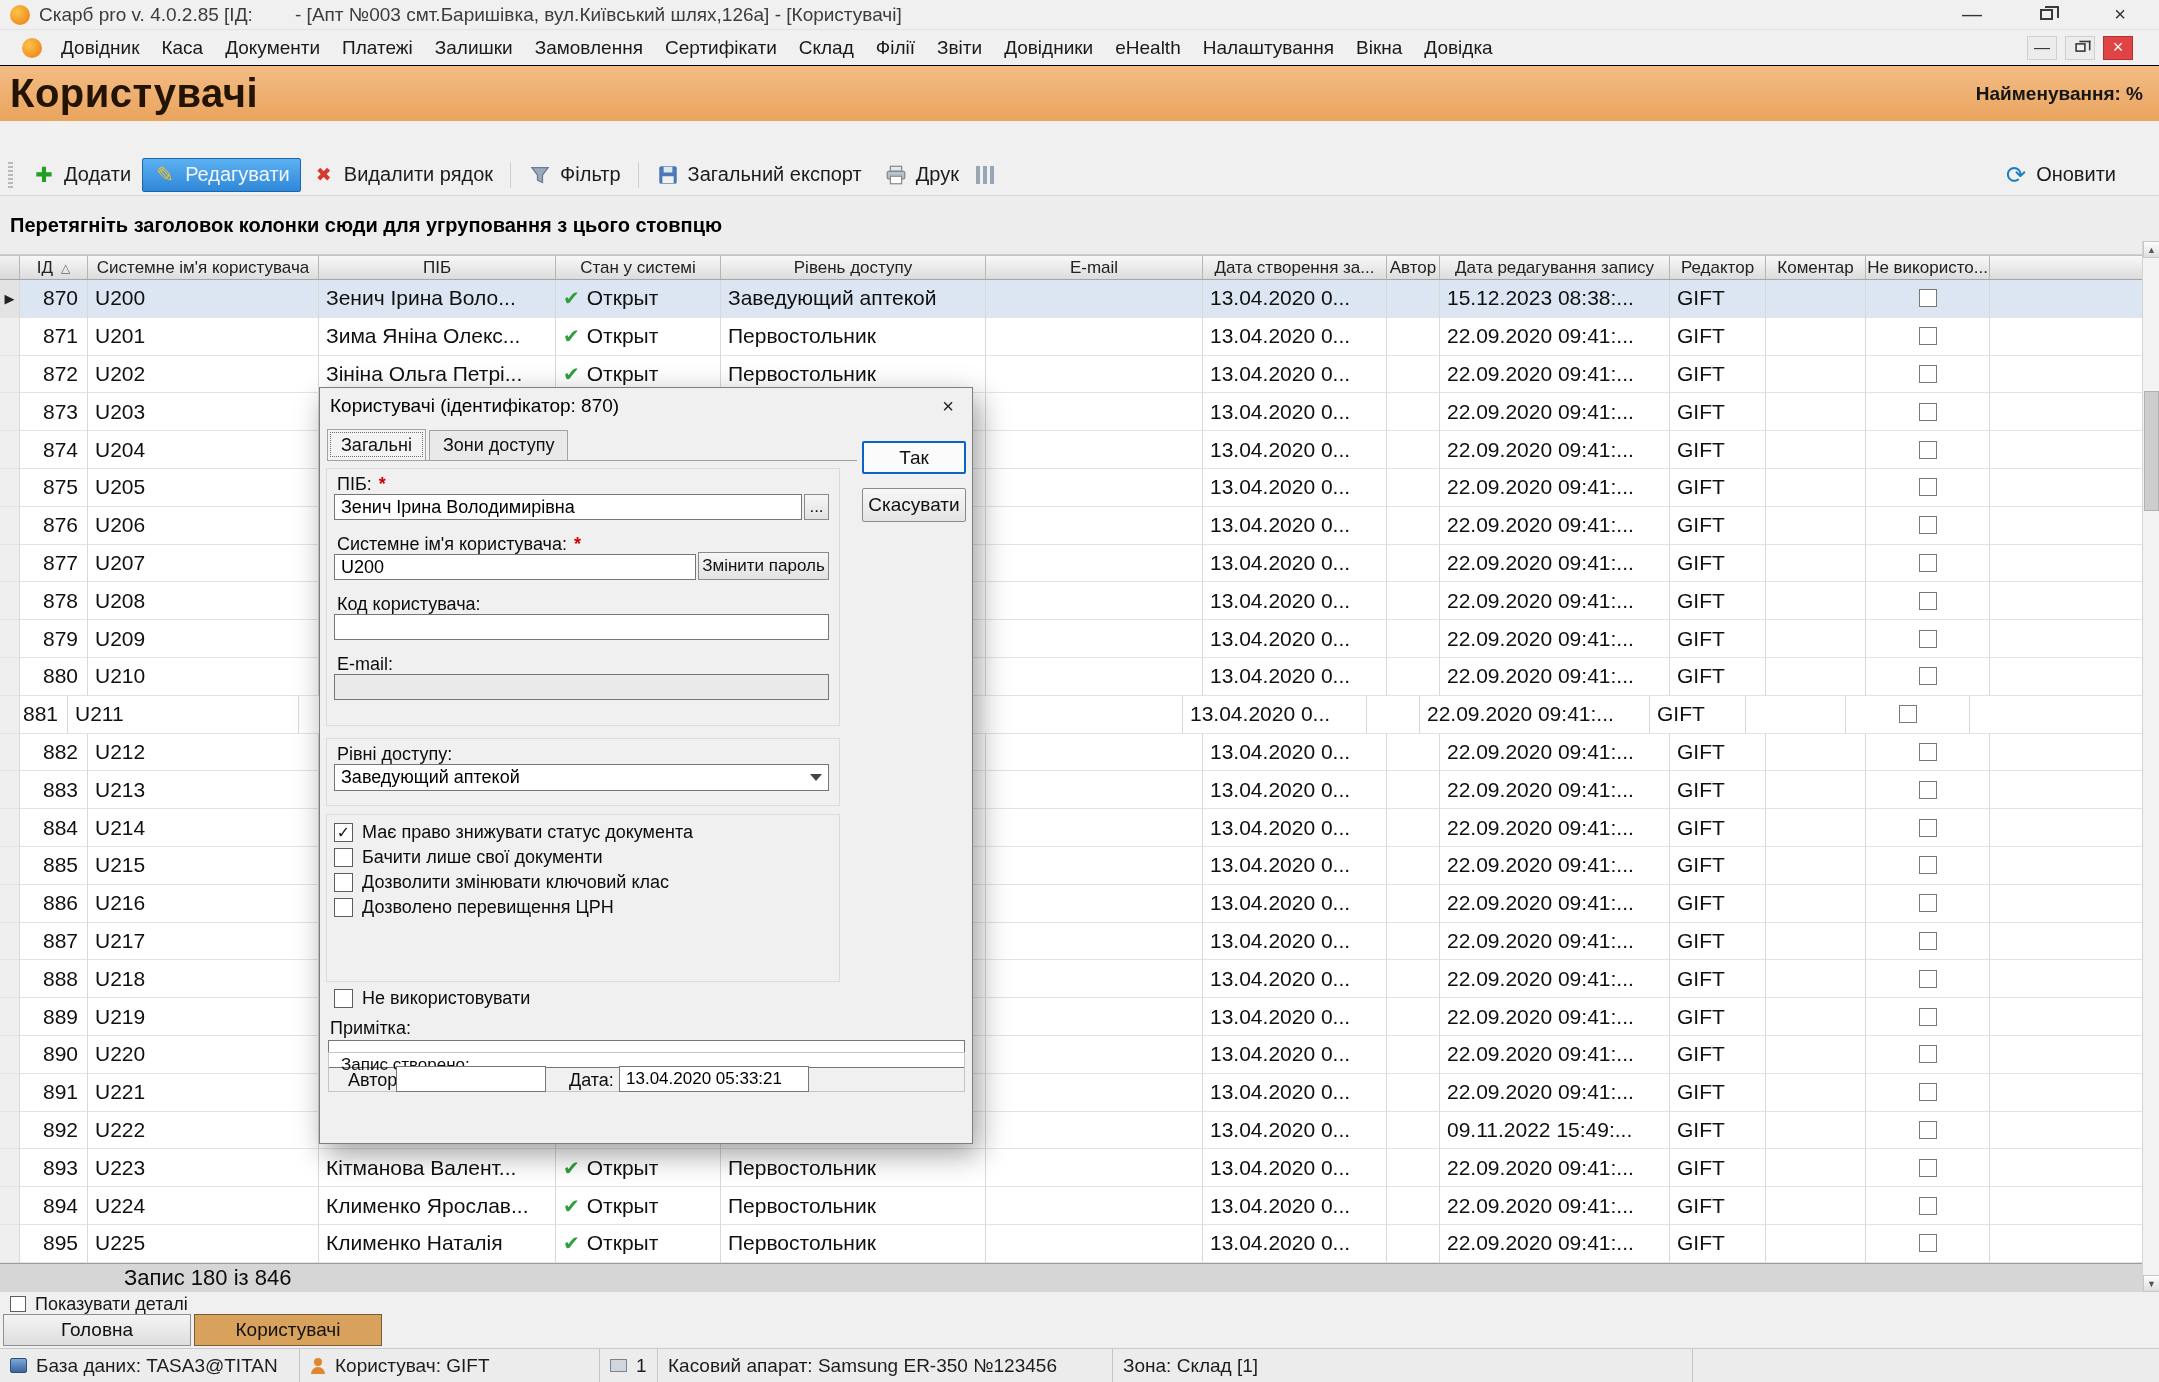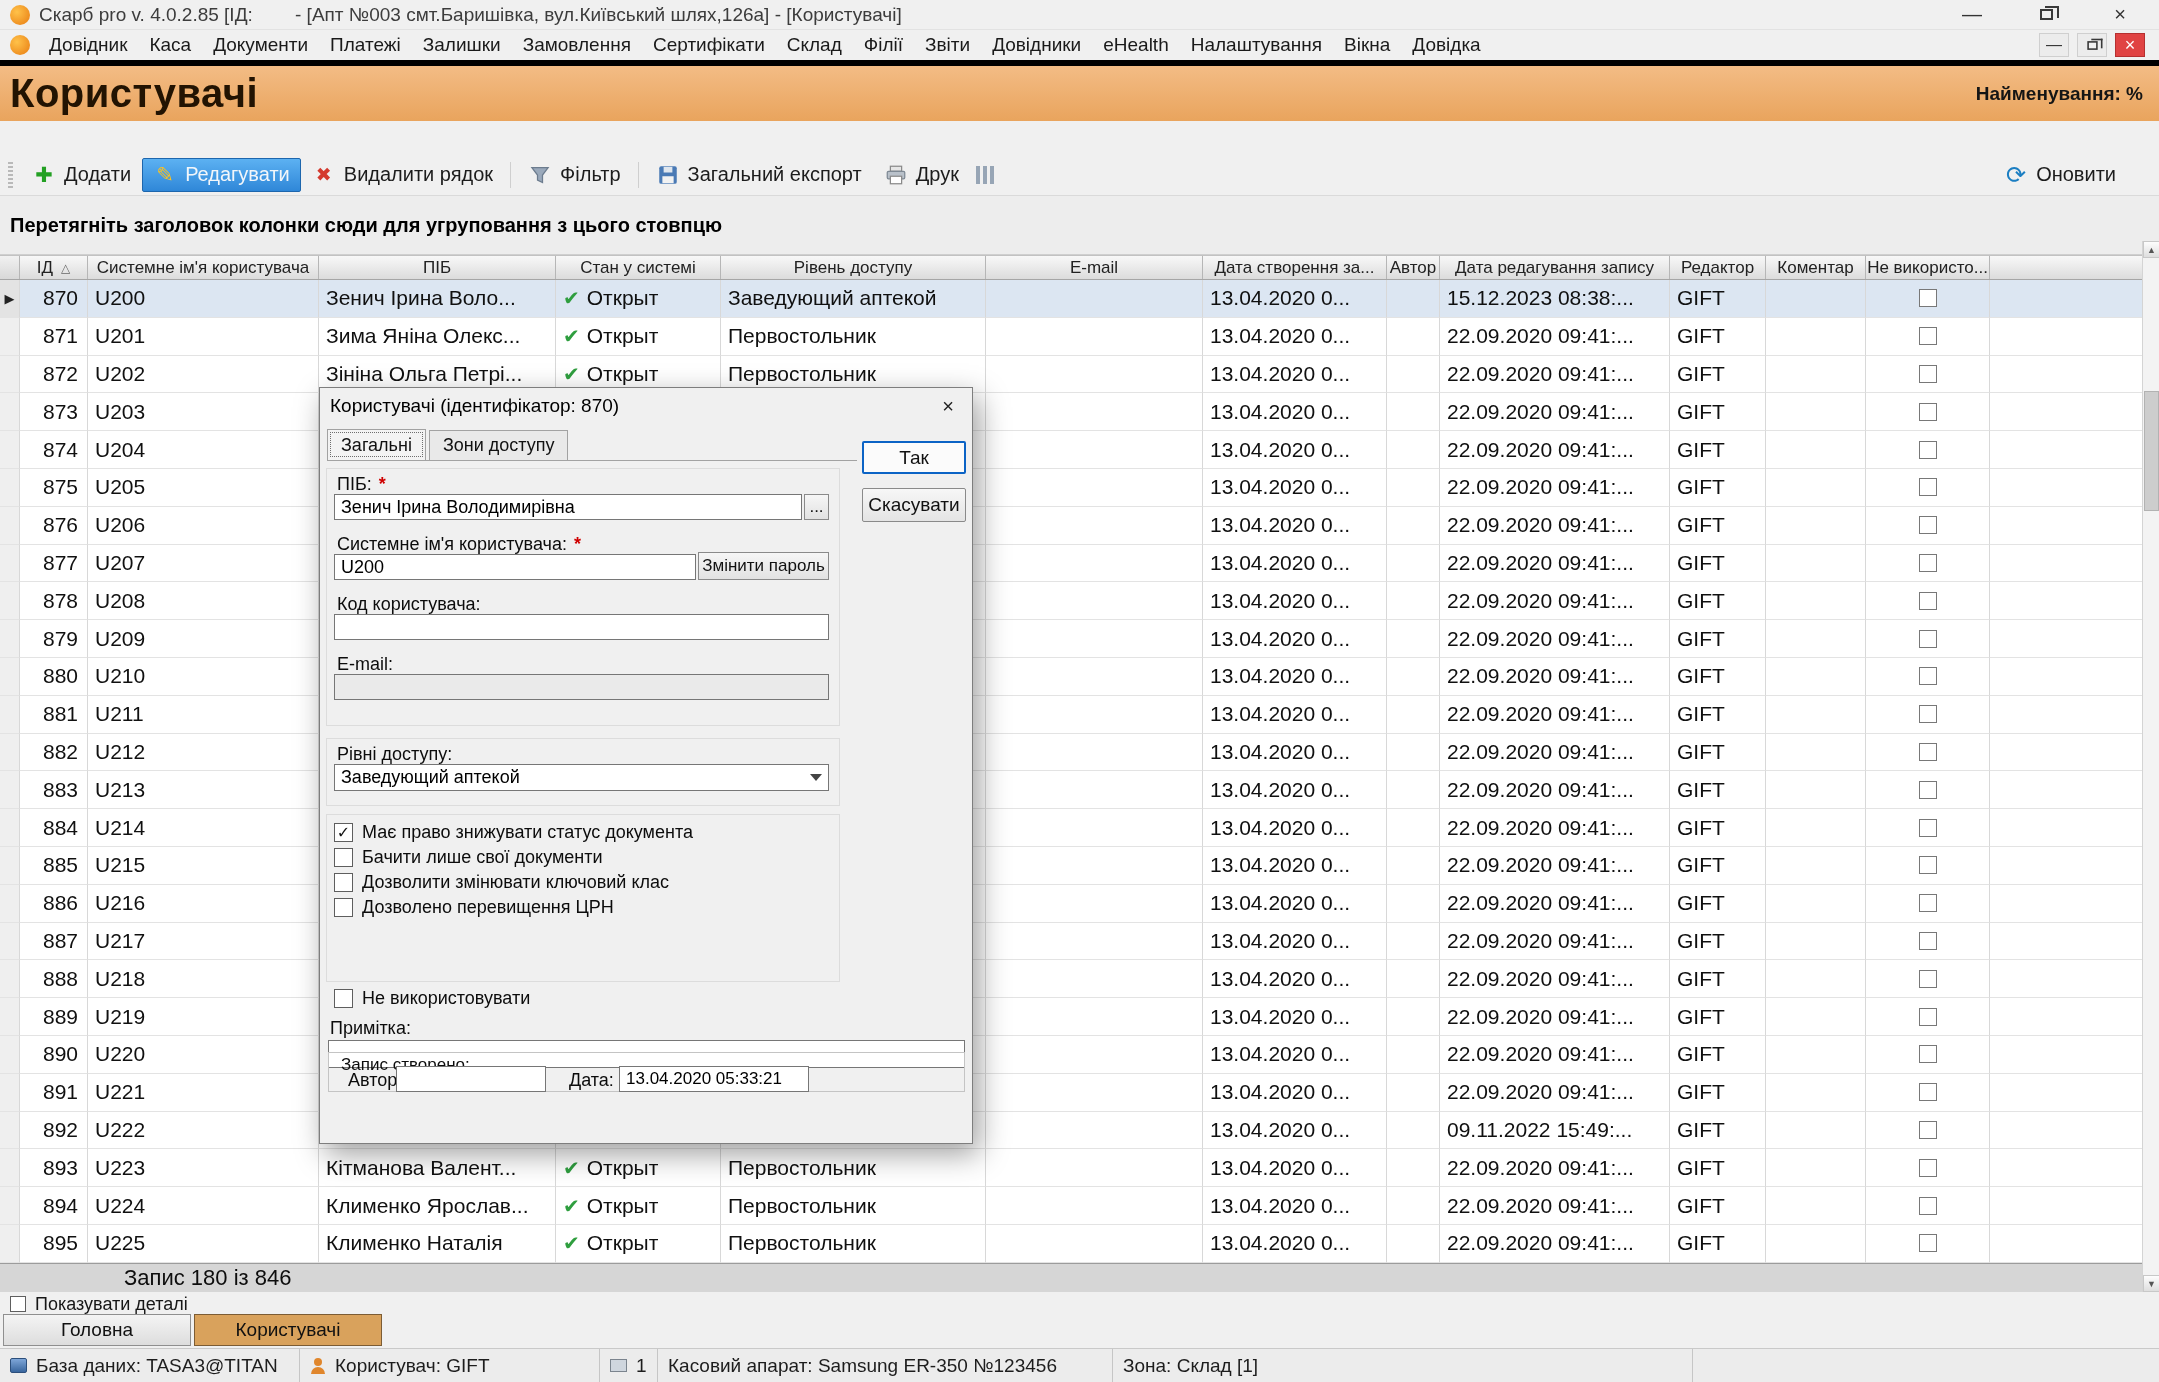--- a/index.html
+++ b/index.html
@@ -10,21 +10,21 @@
 
 .titlebar{position:absolute;top:0;left:0;right:0;height:30px;background:#f0f0f0;display:flex;align-items:center;padding:0 10px;border-bottom:1px solid #e2e2e2}
 .app-icon{width:20px;height:20px;border-radius:50%;background:radial-gradient(circle at 35% 35%,#ffc24a,#e87b10);margin-right:9px;flex:0 0 auto}
 .title-text{font-size:19px;color:#3c3c3c;white-space:pre;overflow:hidden}
 .win-controls{margin-left:auto;display:flex;gap:44px;padding-right:14px}
 .wbtn{font-size:20px;color:#333;width:30px;text-align:center;cursor:default;display:flex;align-items:center;justify-content:center;height:26px}
 .glyph-restore{position:relative;width:13px;height:11px;border:2px solid #3a3a3a;background:#f0f0f0}
 .glyph-restore::before{content:'';position:absolute;top:-5px;left:3px;width:12px;height:10px;border:2px solid #3a3a3a;border-left:none;border-bottom:none}
 
 
-.menubar{position:absolute;top:30px;left:0;right:0;height:36px;background:#f0f0f0;display:flex;align-items:center;padding:0 6px;border-bottom:6px solid #000000}
+.menubar{position:absolute;top:30px;left:0;right:0;height:36px;background:#f0f0f0;display:flex;align-items:center;padding:0 18px;border-bottom:1px solid #000000}
 .menu-logo{width:20px;height:20px;border-radius:50%;background:radial-gradient(circle at 35% 35%,#ffc24a,#e87b10);margin:0 8px 0 4px;flex:0 0 auto}
 .menu-items{display:flex;align-items:center}
 .menu-item{font-size:19px;color:#1a1a1a;padding:5px 11px;cursor:default}
 .mdi-controls{margin-left:auto;display:flex;gap:8px;padding-right:8px}
 .mdibtn{width:30px;height:24px;display:flex;align-items:center;justify-content:center;font-size:16px;color:#333;background:#ececec;border:1px solid #cfcfcf}
 .mdibtn .glyph-restore{transform:scale(.8)}
 .mdiclose{background:#e04343;border-color:#b53030;color:#fff;font-size:18px}
 
 
 .pageheader{position:absolute;top:66px;left:0;right:0;height:55px;background:linear-gradient(180deg,#f3bc85,#e9a45d);display:flex;align-items:center;padding:0 16px 0 10px}
@@ -476,21 +476,21 @@
         <div class="gcell c-edited" style="width: 230px;">22.09.2020 09:41:...</div>
         <div class="gcell c-editor" style="width: 96px;">GIFT</div>
         <div class="gcell c-comment" style="width: 100px;"></div>
         <div class="gcell c-notused" style="width: 124px;">
           <span class="cellcb"></span>
         </div>
         <div class="gcell fill" style="flex: 1 1 0%;"></div>
       </div>
       <div class="grow">
         <div class="gcell c-marker" style="width: 20px;"></div>
-        <div class="gcell c-id" style="width: 68px;">881</div>
+        <div class="gcell c-id" style="width: 48px;">881</div>
         <div class="gcell c-sys" style="width: 231px;">U211</div>
         <div class="gcell c-pib" style="width: 237px;"></div>
         <div class="gcell c-status" style="width: 165px;"></div>
         <div class="gcell c-level" style="width: 265px;"></div>
         <div class="gcell c-email" style="width: 217px;"></div>
         <div class="gcell c-created" style="width: 184px;">13.04.2020 0...</div>
         <div class="gcell c-author" style="width: 53px;"></div>
         <div class="gcell c-edited" style="width: 230px;">22.09.2020 09:41:...</div>
         <div class="gcell c-editor" style="width: 96px;">GIFT</div>
         <div class="gcell c-comment" style="width: 100px;"></div>

